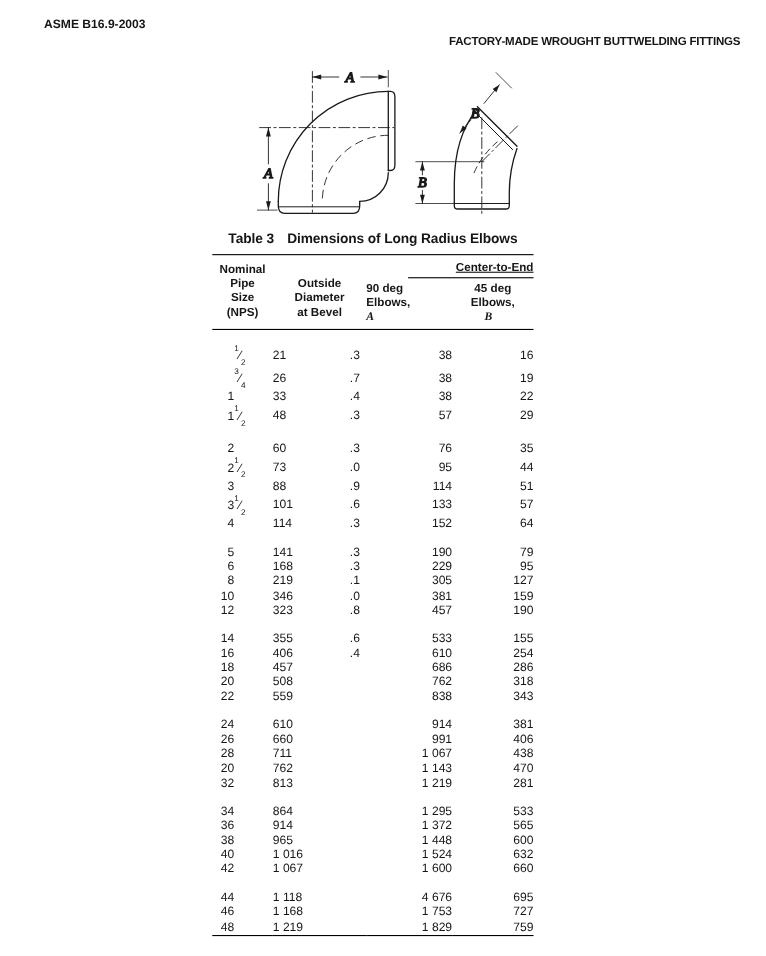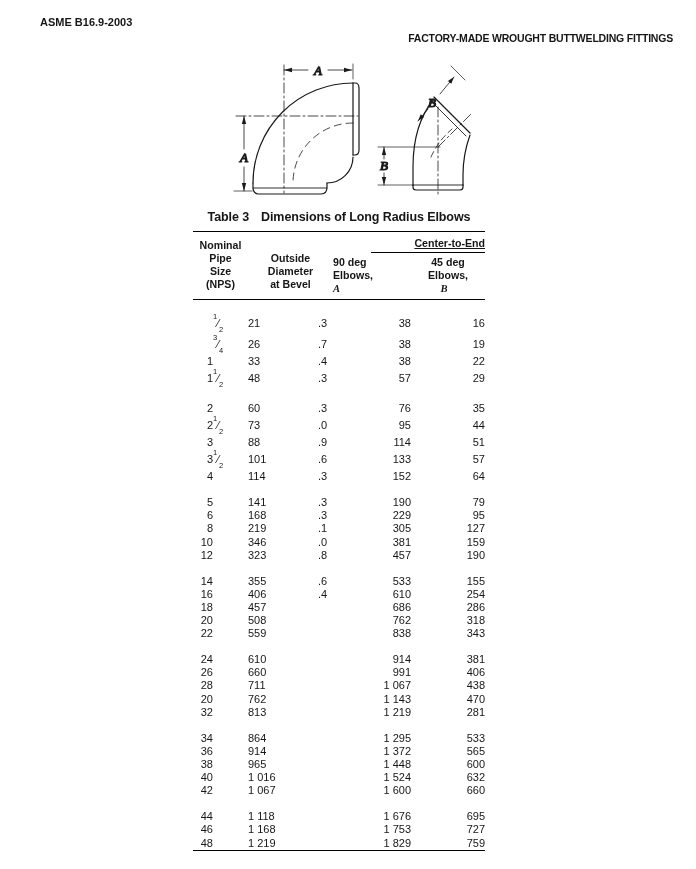--- a/index.html
+++ b/index.html
@@ -356,21 +356,21 @@
             <td class="c-od"><span class="odi">1 067</span><span class="odd"></span></td>
             <td class="c-90">1 600</td>
             <td class="c-45">660</td>
           </tr>
           <tr class="gap-row">
             <td colspan="4"></td>
           </tr>
           <tr>
             <td class="c-nps"><span class="npw">44</span><span class="npf"></span></td>
             <td class="c-od"><span class="odi">1 118</span><span class="odd"></span></td>
-            <td class="c-90">1 676</td>
+            <td class="c-90">4 676</td>
             <td class="c-45">695</td>
           </tr>
           <tr>
             <td class="c-nps"><span class="npw">46</span><span class="npf"></span></td>
             <td class="c-od"><span class="odi">1 168</span><span class="odd"></span></td>
             <td class="c-90">1 753</td>
             <td class="c-45">727</td>
           </tr>
           <tr>
             <td class="c-nps"><span class="npw">48</span><span class="npf"></span></td>

